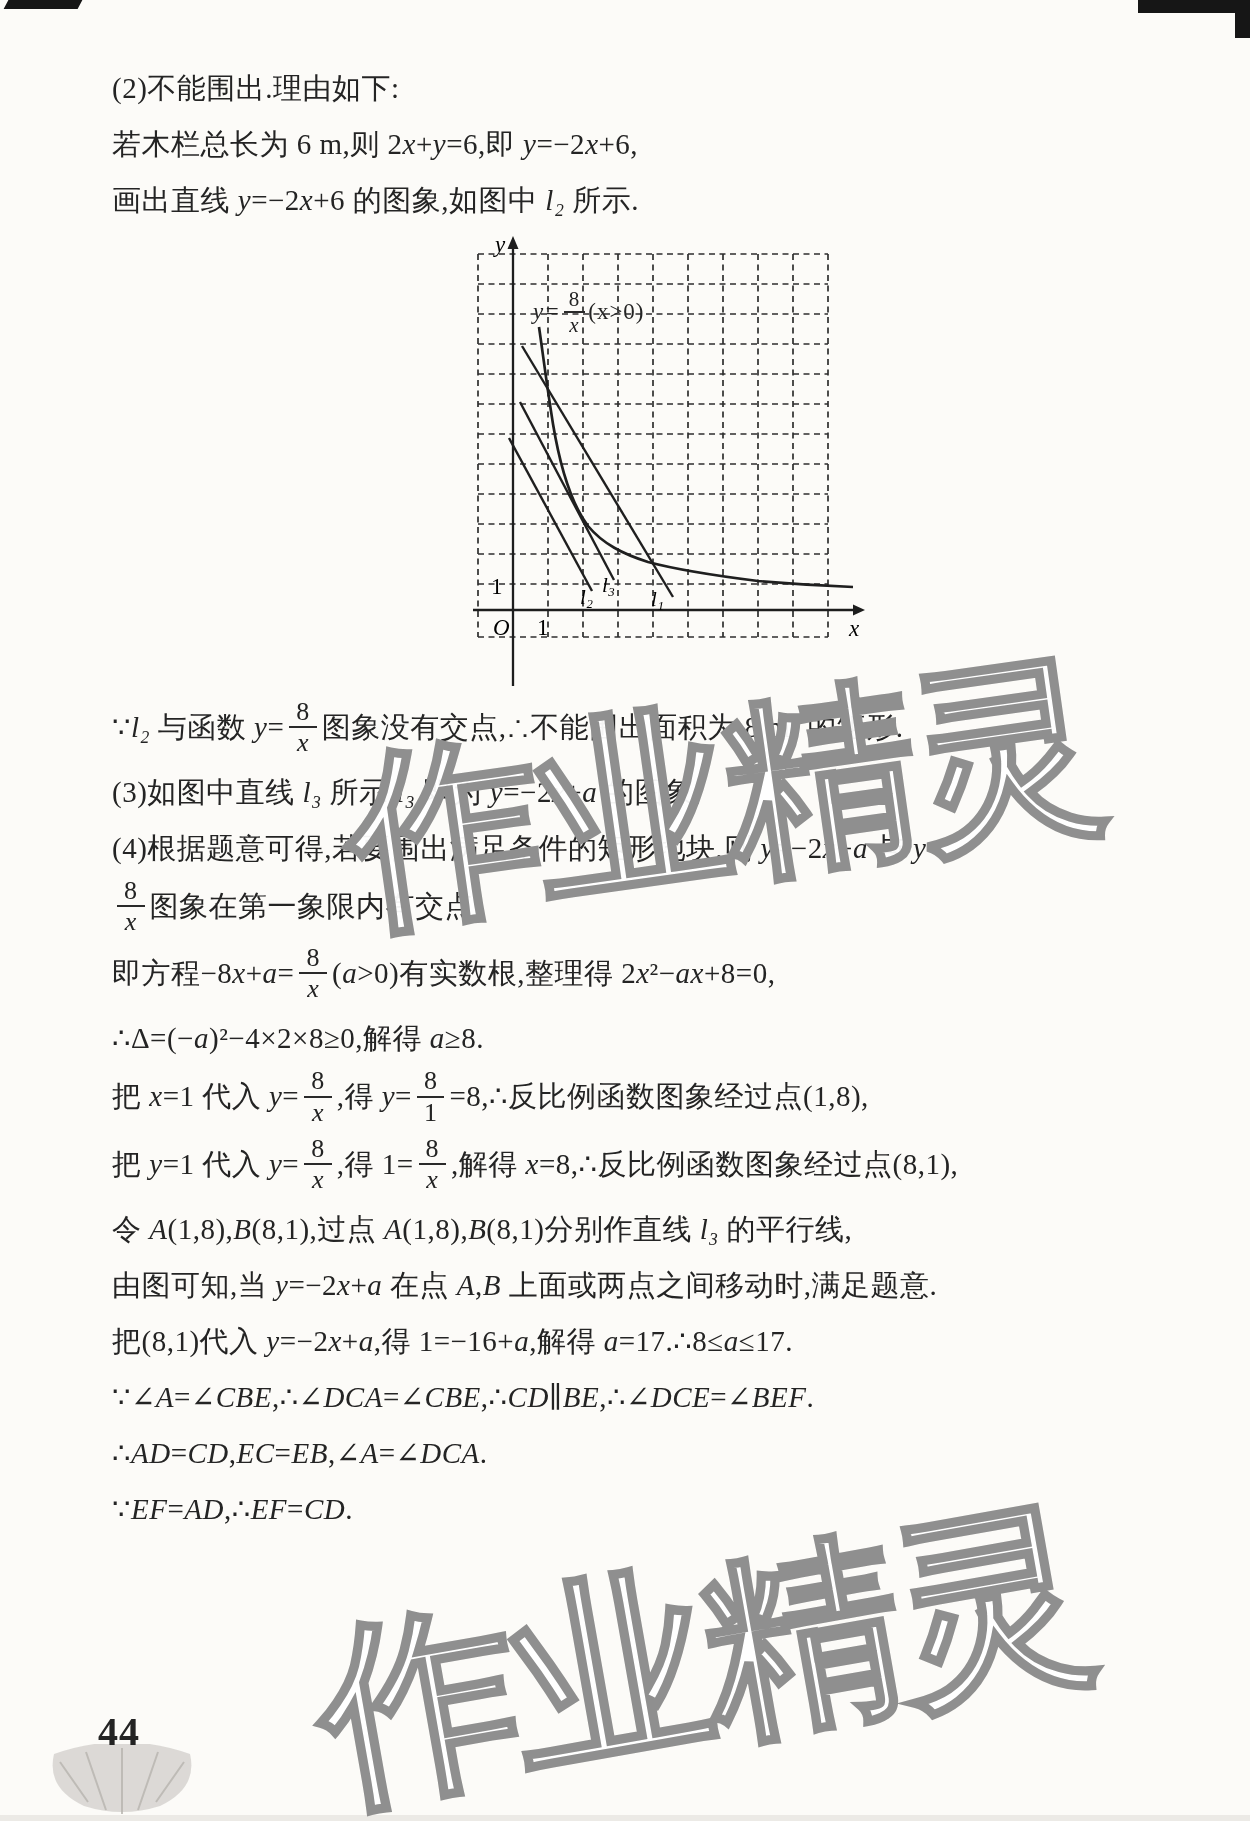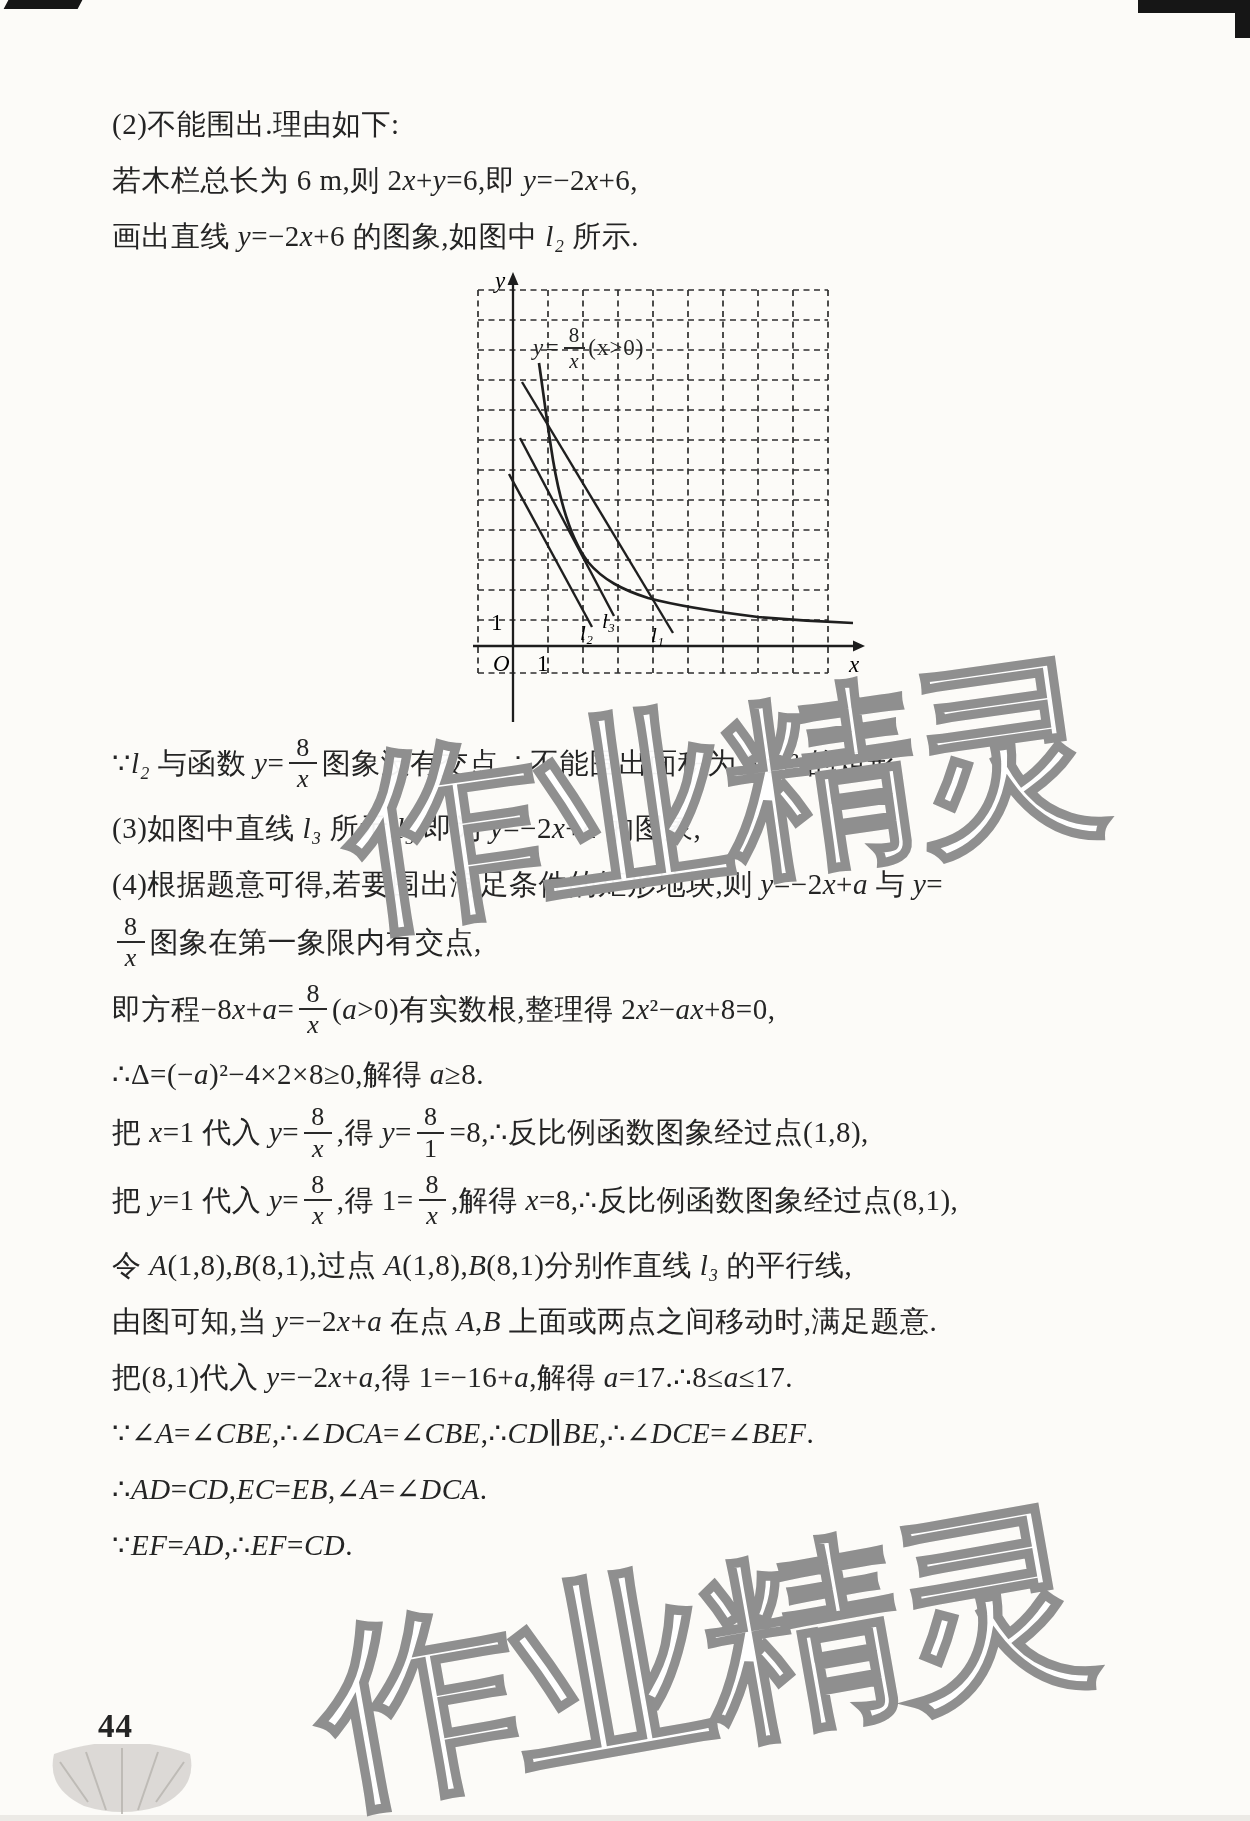--- a/index.html
+++ b/index.html
@@ -10,21 +10,21 @@
     color:#242424;
   }
   .page{position:absolute;inset:0;}
   
   .art{position:absolute;background:#161616;}
   .tl{left:6px;top:0;width:74px;height:9px;transform:skewX(-28deg);}
   .tr{right:0;top:0;width:112px;height:13px;}
   .tr::after{content:"";position:absolute;right:0;top:0;width:15px;height:38px;background:#161616;}
   .bottom-shade{position:absolute;left:0;right:0;bottom:0;height:6px;background:#eceae6;}
 
-  .content{position:relative;z-index:1;padding:92px 80px 0 112px;}
+  .content{position:relative;z-index:1;padding:56px 80px 0 112px;}
   .line{font-size:29px;line-height:48px;margin:8px 0;letter-spacing:0.5px;}
   .v{font-style:italic;}
   .marker{font-weight:bold;display:inline-block;margin-left:-34px;margin-right:6px;}
   .frac{display:inline-flex;flex-direction:column;align-items:center;vertical-align:middle;
         margin:0 5px;line-height:1.08;font-size:26px;position:relative;top:-3px;}
   .frac .num{padding:0 7px 0;border-bottom:2.2px solid #2a2a2a;}
   .frac .den{padding-top:1px;}
 
   
   .graph{width:400px;position:relative;margin:10px auto 12px;transform:translateX(32px);}
@@ -35,21 +35,21 @@
   .curve-label .frac .num{border-bottom-width:2px;padding:0 5px;}
 
   
   .wm{position:absolute;z-index:5;line-height:1;white-space:nowrap;pointer-events:none;
       font-family:"Liberation Sans","DejaVu Sans",sans-serif;font-weight:bold;
       color:rgba(255,255,255,0.95);-webkit-text-stroke:3px #8f8f8f;letter-spacing:-6px;}
   .wm1{left:345px;top:695px;font-size:195px;transform:rotate(-8deg);}
   .wm2{left:315px;top:1555px;font-size:200px;transform:rotate(-10deg);}
 
   
-  .pageno{position:absolute;left:98px;top:1708px;z-index:2;font-size:33px;font-weight:bold;letter-spacing:1px;}
+  .pageno{position:absolute;left:98px;top:1708px;z-index:2;font-size:40px;font-weight:bold;letter-spacing:1px;}
   .shell{position:absolute;left:48px;top:1744px;z-index:0;}
 </style>
 </head>
 <body>
 
 <div class="page">
 
   <div class="art tl"></div>
   <div class="art tr"></div>
 

